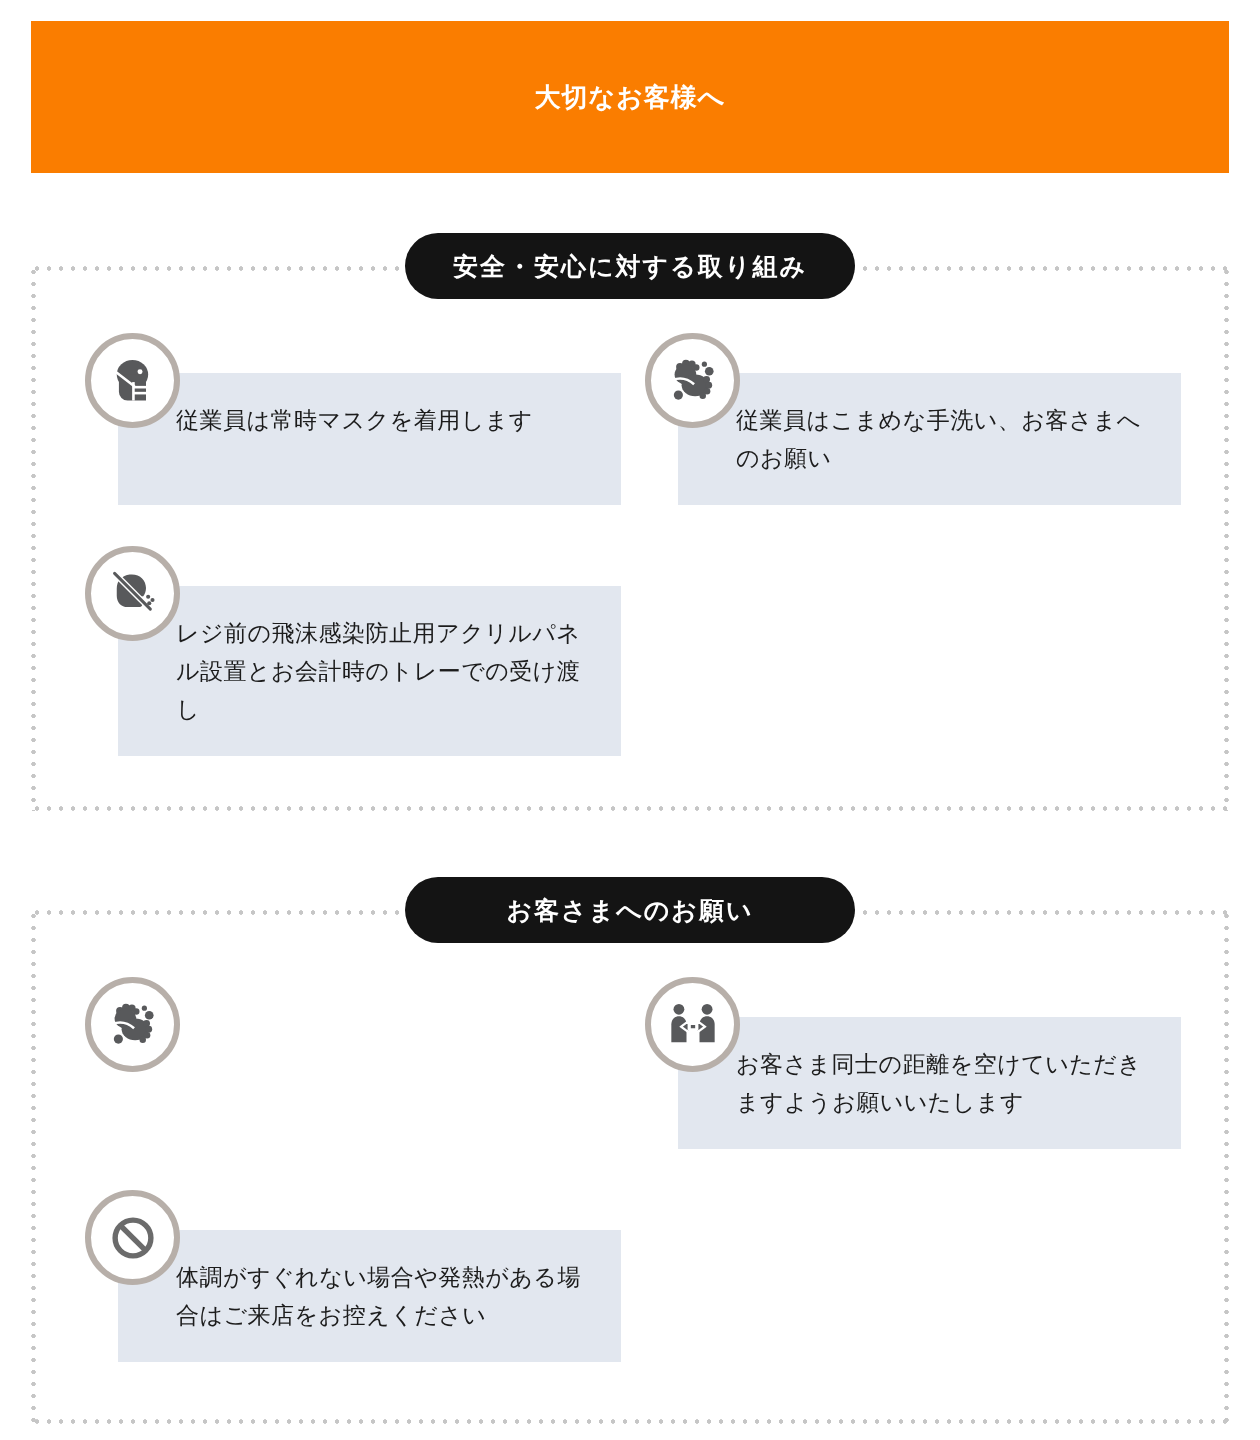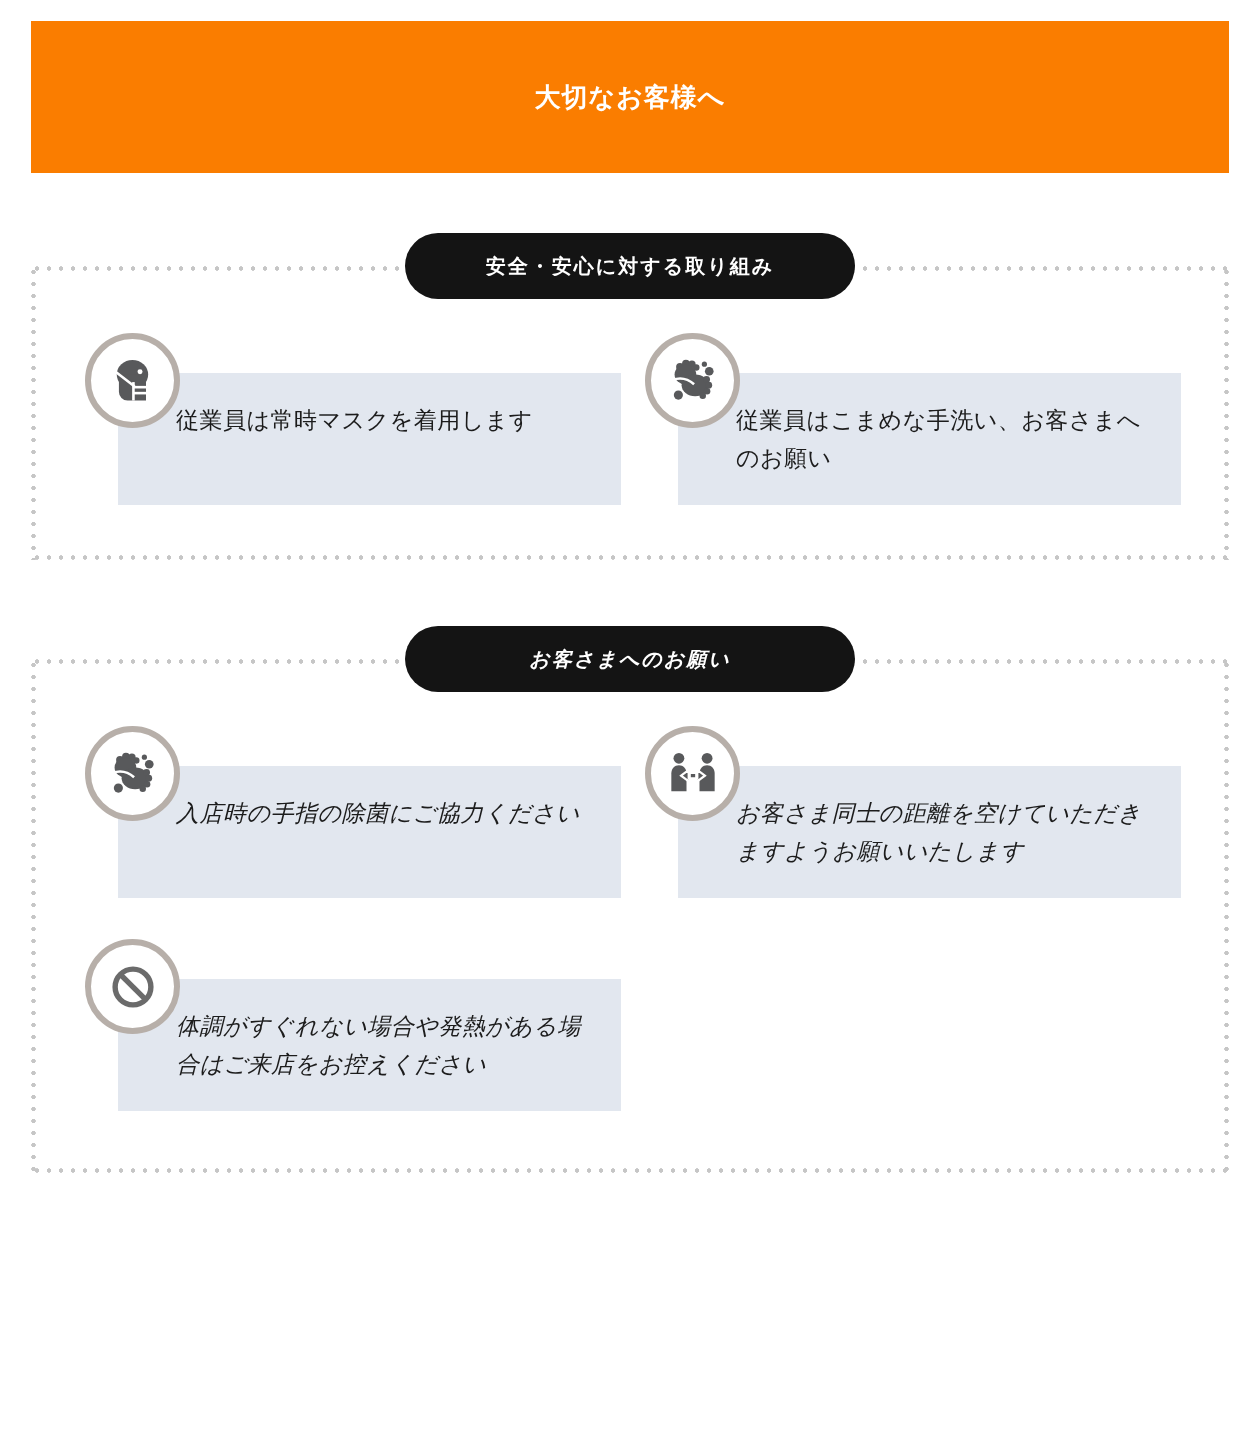--- a/index.html
+++ b/index.html
@@ -41,33 +41,32 @@
       radial-gradient(circle, #C6C6C6 2px, rgba(0,0,0,0) 2.4px),
       radial-gradient(circle, #C6C6C6 2px, rgba(0,0,0,0) 2.4px),
       radial-gradient(circle, #C6C6C6 2px, rgba(0,0,0,0) 2.4px);
     background-size: 12px 5px, 12px 5px, 5px 12px, 5px 12px;
     background-position: 0 0, 0 100%, 0 0, 100% 0;
     background-repeat: repeat-x, repeat-x, repeat-y, repeat-y;
   }
   .section.second {
     margin-top: 99px;
     padding-bottom: 62px;
-    font-style: italic;
   }
   .pill {
     position: absolute;
     top: -33px;
     left: 50%;
     transform: translateX(-50%);
     width: 450px;
     height: 66px;
     background: #141414;
     border-radius: 33px;
     color: #ffffff;
-    font-size: 20px;
+    font-size: 25px;
     font-weight: bold;
     letter-spacing: 2px;
     display: flex;
     align-items: center;
     justify-content: center;
     z-index: 3;
   }
 
   
   .grid {
@@ -155,20 +154,37 @@
               <circle cx="39" cy="15" r="4"></circle>
             <circle cx="10.5" cy="37" r="4.2"></circle>
           </g>
           <path d="M5 23 Q16 19 25 27" fill="none" stroke="#ffffff" stroke-width="2.4"></path>
         </svg>
       </div>
       <div class="card-box">従業員はこまめな手洗い、お客さまへのお願い</div>
     </div>
 
 
+    <div class="card">
+      <div class="icon-circle">
+        <svg viewBox="0 0 48 48" aria-hidden="true">
+          <g fill="#58595B">
+            <path d="M21 6 C30 5 36 11 36 18.5 C36 21.5 35 24 33.5 26 L30.5 26.5 32.5 32.5 C33 34.5 31.8 36 30 36 L19 36 C13 36 9 31.5 9 25.5 L9 19 C9 11.5 14 6.8 21 6 Z"></path>
+          </g>
+          <line x1="7" y1="5" x2="41" y2="39" stroke="#ffffff" stroke-width="5.5"></line>
+          <line x1="7" y1="5" x2="40" y2="38" stroke="#58595B" stroke-width="2.8" stroke-linecap="round"></line>
+          <g fill="#58595B">
+            <circle cx="38" cy="26.5" r="1.9"></circle>
+              <circle cx="42" cy="29.5" r="1.9"></circle>
+              <circle cx="39" cy="32.5" r="1.9"></circle>
+          </g>
+        </svg>
+      </div>
+      <div class="card-box">レジ前の飛沫感染防止用アクリルパネル設置とお会計時のトレーでの受け渡し</div>
+    </div>
 
   </div>
 </section>
 
 <section class="section second">
   <div class="pill">お客さまへのお願い</div>
   <div class="grid">
 
 
     <div class="card">
@@ -185,21 +201,20 @@
               <circle cx="38.5" cy="28" r="3.2"></circle>
             <circle cx="37" cy="33.5" r="3"></circle>
               <circle cx="33" cy="37.5" r="3"></circle>
             <circle cx="34.5" cy="8.5" r="2.4"></circle>
               <circle cx="39" cy="15" r="4"></circle>
             <circle cx="10.5" cy="37" r="4.2"></circle>
           </g>
           <path d="M5 23 Q16 19 25 27" fill="none" stroke="#ffffff" stroke-width="2.4"></path>
         </svg>
       </div>
-      <div class="card-box">入店時の手指の除菌にご協力ください</div>
     </div>
 
     <div class="card">
       <div class="icon-circle">
         <svg viewBox="0 0 48 48" aria-hidden="true">
           <g fill="#58595B">
             <circle cx="11" cy="9.5" r="5"></circle>
             <path d="M4 40 V23.5 C4 19 7 16 11 16 C15 16 18 19 18 23.5 V40 Z"></path>
             <circle cx="37" cy="9.5" r="5"></circle>
             <path d="M30 40 V23.5 C30 19 33 16 37 16 C41 16 44 19 44 23.5 V40 Z"></path>

